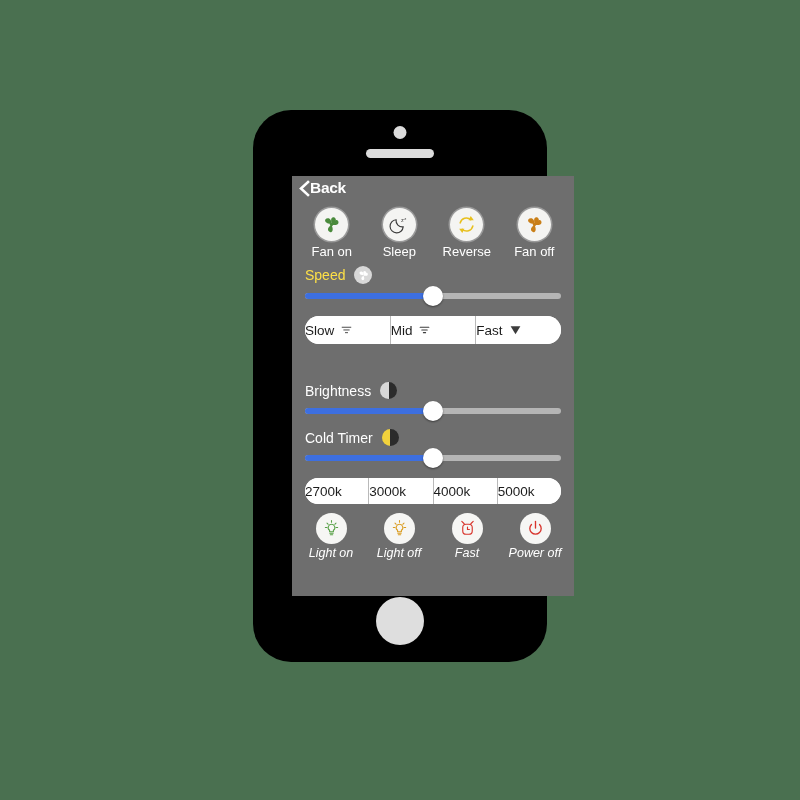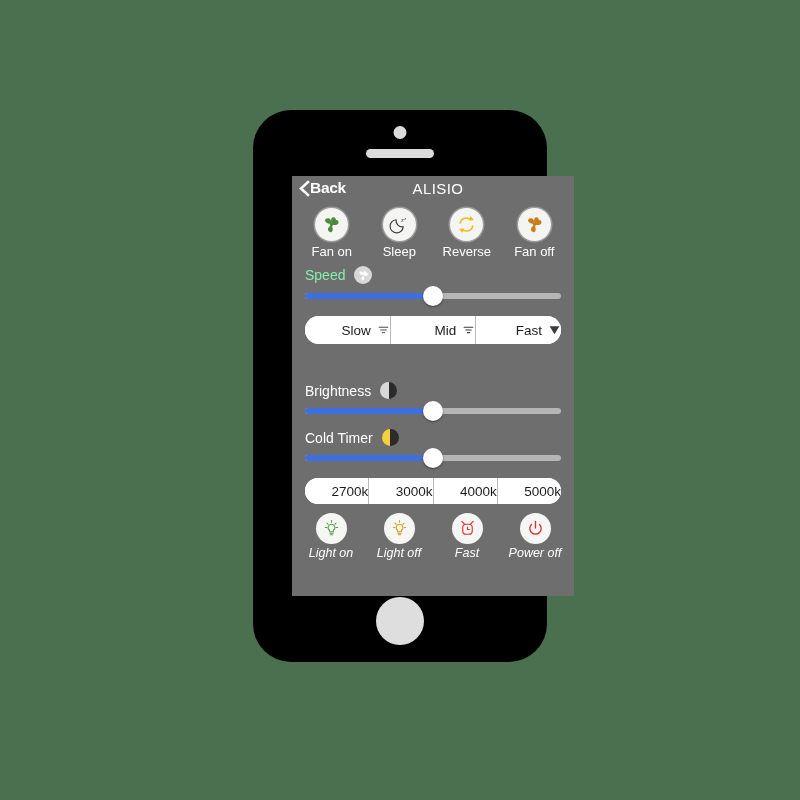--- a/index.html
+++ b/index.html
@@ -138,21 +138,21 @@
     white-space: nowrap;
   }
 
   
   #speed-row {
     display: flex;
     align-items: center;
     padding: 7px 0 0 13px;
   }
   #speed-label {
-    color: #86efac;
+    color: #fde047;
     font-size: 14px;
   }
   #speed-icon {
     width: 18px;
     height: 18px;
     border-radius: 50%;
     background: #d8d8d8;
     margin-left: 9px;
     display: flex;
     align-items: center;
@@ -203,21 +203,21 @@
     height: 28px;
   }
   .segmented.temps {
     border-radius: 15px;
     height: 26px;
   }
   .seg {
     flex: 1;
     display: flex;
     align-items: center;
-    justify-content: flex-end;
+    justify-content: flex-start;
     gap: 6px;
     color: #1c1c1c;
     font-size: 13.5px;
     border-right: 1px solid #b9b9b9;
     cursor: pointer;
     background: #ffffff;
   }
   .seg:last-child { border-right: none; }
 
   
@@ -280,21 +280,20 @@
 
   <div id="screen" style="background: rgb(110, 110, 110);">
 
     <div id="navbar">
       <div id="back-button">
         <svg class="chev" viewBox="0 0 13 17">
           <polyline points="10,2 3,8.5 10,15" fill="none" stroke="#ffffff" stroke-width="2.6" stroke-linecap="square" stroke-linejoin="miter"></polyline>
         </svg>
         <span id="back-label">Back</span>
       </div>
-      <div id="nav-title">ALISIO</div>
     </div>
 
     <div id="fan-modes">
 
       <div class="mode-cell">
         <div class="round-icon">
           <svg width="21" height="21" viewBox="0 0 40 40">
             <g fill="#4a8a3c">
               <path d="M20 19c0-6 -2-11 -7-11 -4 0 -6 3 -5 6 1 3 6 5 12 5z"></path>
               <path d="M21 20c5-3 9-7 6.5-11.4 -2-3.5 -5.6-3.3 -7.4-0.6 -1.8 2.7 -0.6 8 0.9 12z"></path>

